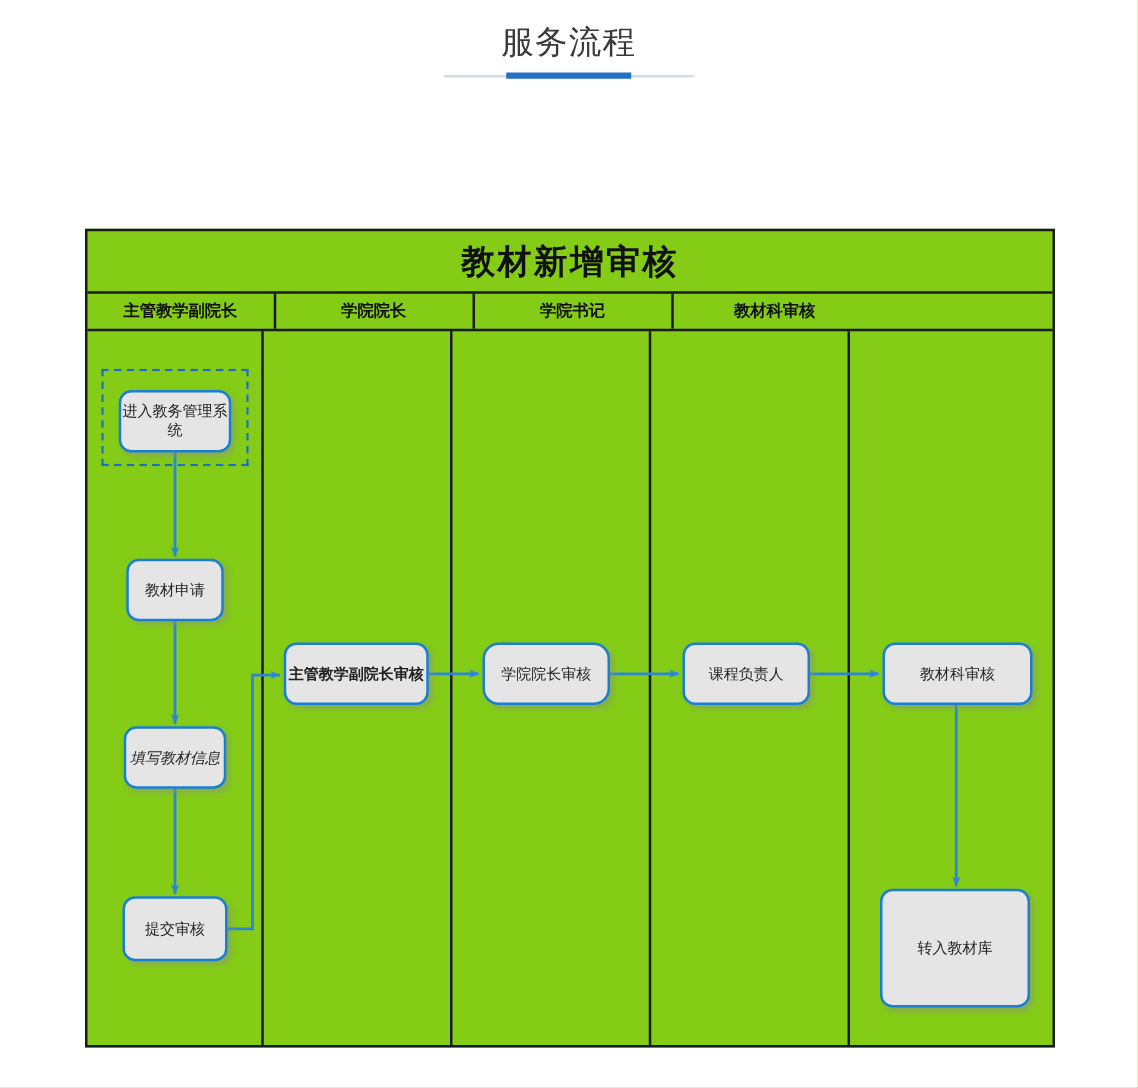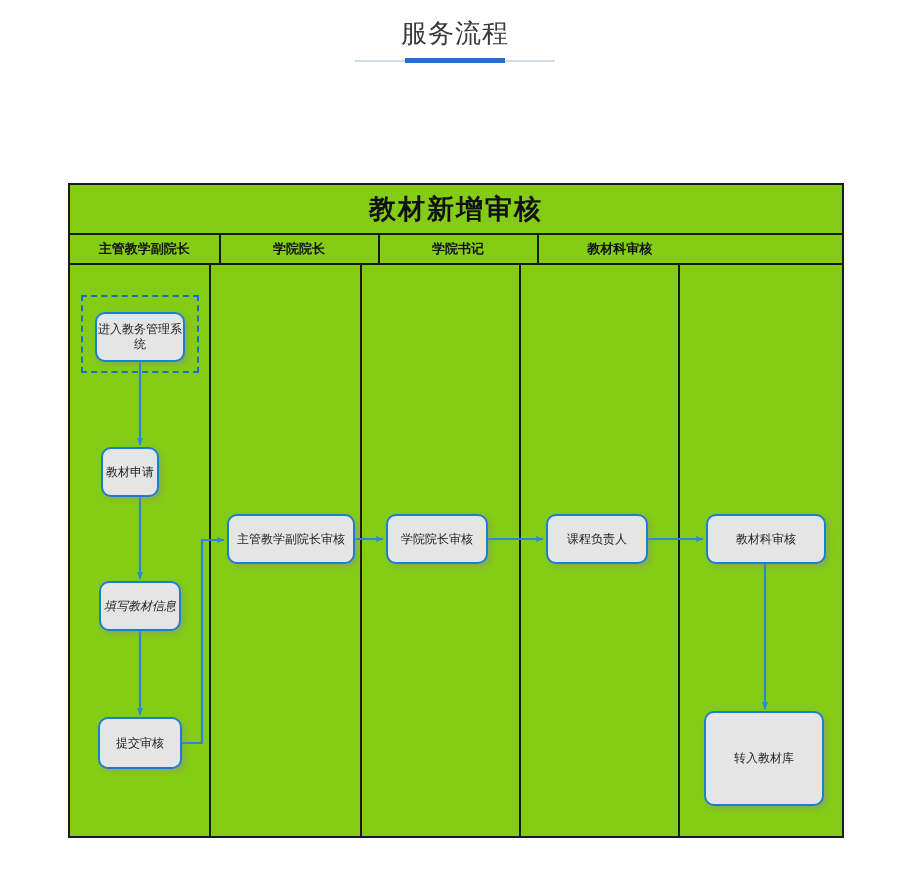--- a/index.html
+++ b/index.html
@@ -206,33 +206,33 @@
     <path d="M580,356 L635,356"></path>
     <path d="M697,381 L697,526"></path>
   </g>
 </svg>
 
 <div id="nodes-layer">
     <div class="dashed-group" style="left: 13px; top: 112px; width: 118px; height: 78px;"></div>
     <div class="node" style="left: 27px; top: 129px; width: 90px; height: 50px;">
       <span>进入教务管理系统</span>
     </div>
-    <div class="node" style="left: 33px; top: 264px; width: 58px; height: 50px;">
+    <div class="node" style="left: 33px; top: 264px; width: 78px; height: 50px;">
       <span>教材申请</span>
     </div>
     <div class="node" style="left: 31px; top: 398px; width: 82px; height: 50px; font-style: italic;">
       <span>填写教材信息</span>
     </div>
     <div class="node" style="left: 30px; top: 534px; width: 84px; height: 52px;">
       <span>提交审核</span>
     </div>
-    <div class="node" style="left: 159px; top: 331px; width: 128px; height: 50px;">
+    <div class="node" style="left: 159px; top: 331px; width: 116px; height: 50px; font-weight: bold;">
       <span>主管教学副院长审核</span>
     </div>
-    <div class="node" style="left: 318px; top: 331px; width: 102px; height: 50px;">
+    <div class="node" style="left: 318px; top: 331px; width: 102px; height: 50px; border-radius: 13px;">
       <span>学院院长审核</span>
     </div>
     <div class="node" style="left: 478px; top: 331px; width: 102px; height: 50px;">
       <span>课程负责人</span>
     </div>
     <div class="node" style="left: 638px; top: 331px; width: 120px; height: 50px;">
       <span>教材科审核</span>
     </div>
     <div class="node" style="left: 636px; top: 528px; width: 120px; height: 95px;">
       <span>转入教材库</span>

